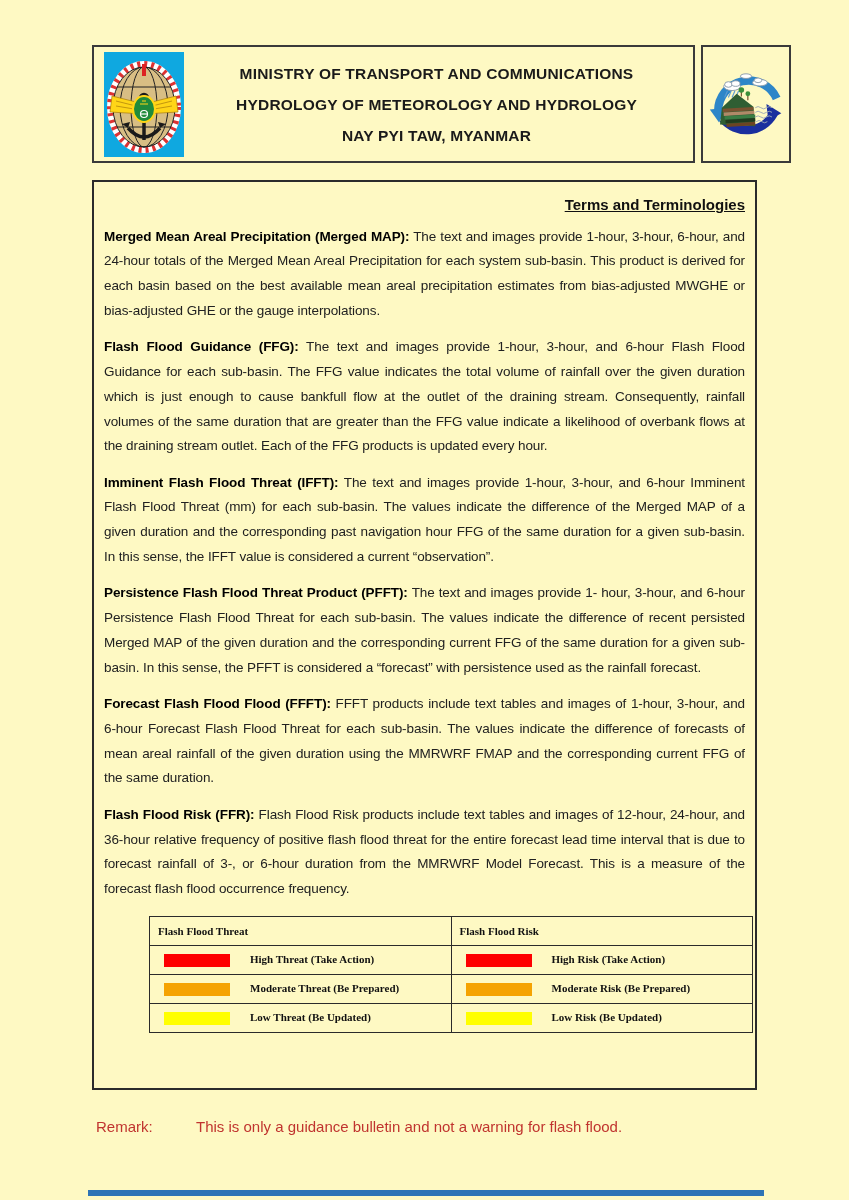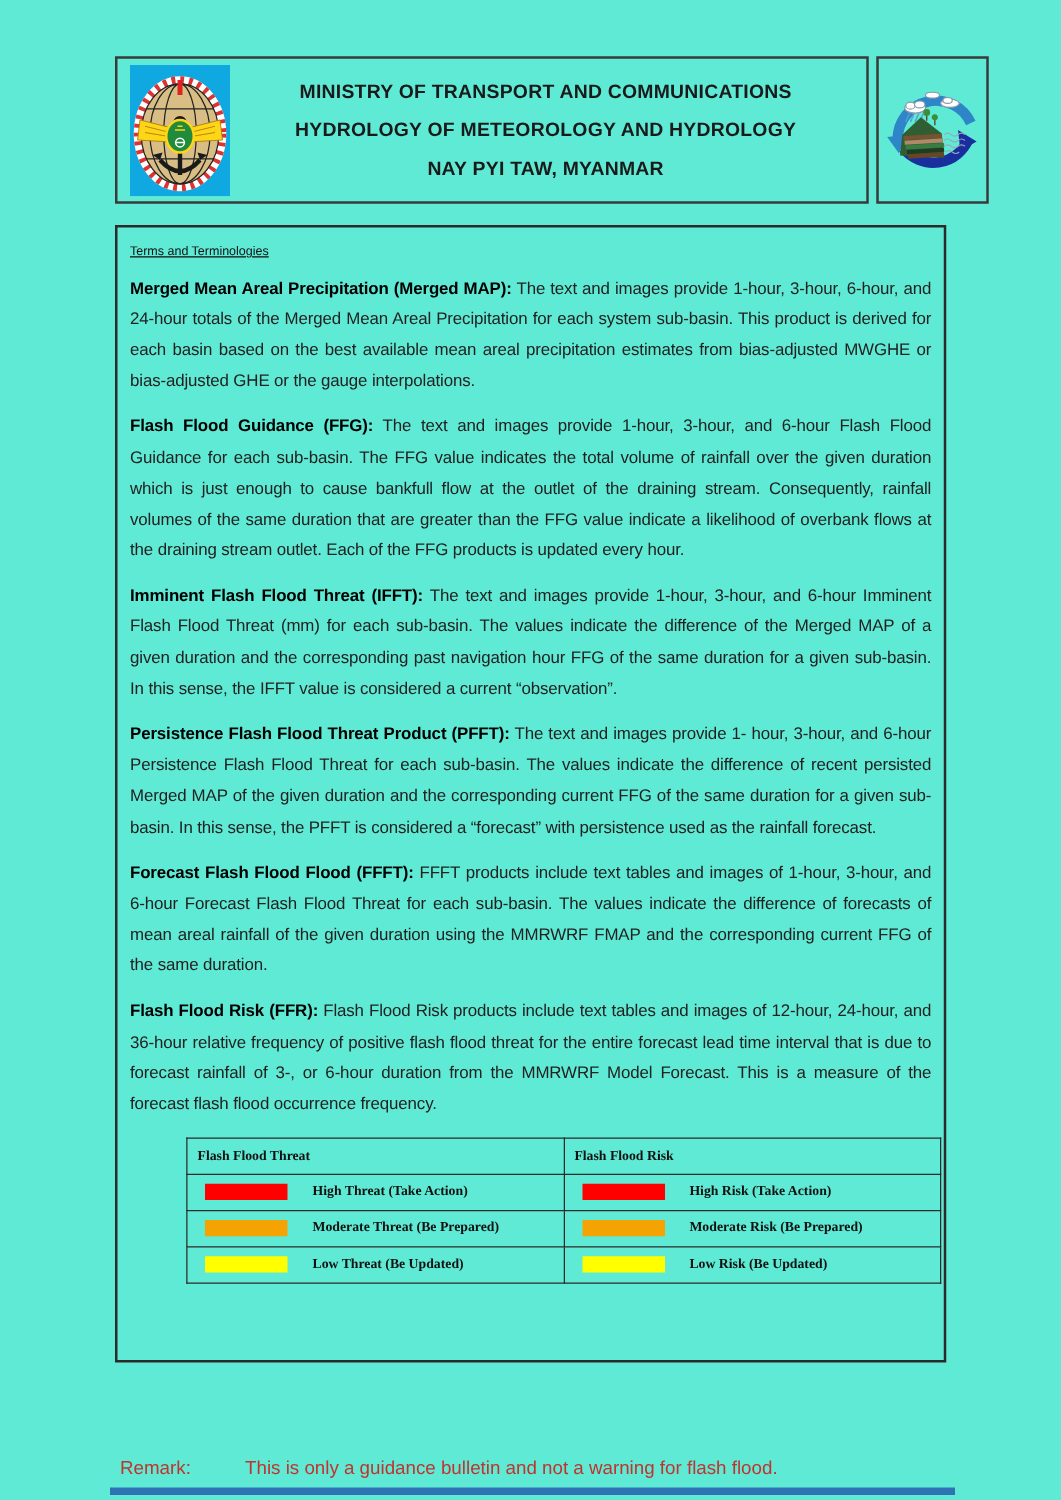--- a/index.html
+++ b/index.html
@@ -1,47 +1,47 @@
 <!DOCTYPE html>
 <html><head>
 <meta charset="utf-8">
 <style>
   html,body{margin:0;padding:0;background:#ffffff;}
-  .page{position:relative;width:849px;height:1200px;background:#5eead4;overflow:hidden;
+  .page{position:relative;width:849px;height:1200px;background:#fef9c3;overflow:hidden;
         font-family:"Liberation Sans",sans-serif;color:#1f1f1f;}
 
   
   .letterhead{position:absolute;left:92px;top:45px;width:603px;height:118px;
               border:2px solid #3a3a3a;box-sizing:border-box;display:flex;align-items:center;}
   .logo-cell{width:100px;display:flex;justify-content:center;align-items:center;flex:0 0 auto;}
   .head-text{flex:1;text-align:center;padding-right:14px;}
   .head-line{font-weight:bold;font-size:15.5px;line-height:31px;color:#1a1a1a;letter-spacing:.2px;}
   .right-logo-box{position:absolute;left:701px;top:45px;width:90px;height:118px;
                   border:2px solid #3a3a3a;box-sizing:border-box;
                   display:flex;align-items:center;justify-content:center;}
 
   
   .terms-box{position:absolute;left:92px;top:180px;width:665px;height:910px;
              border:2px solid #2b2b2b;box-sizing:border-box;padding:6px 10px;overflow:hidden;}
-  .doc-title{text-align:left;font-weight:normal;font-size:10px;margin:8px 0 2px 0;color:#111;}
+  .doc-title{text-align:right;font-weight:bold;font-size:15px;margin:8px 0 2px 0;color:#111;}
   .doc-title span{text-decoration:underline;}
   .para{margin:11.5px 0 0 0;text-align:justify;font-size:13.5px;line-height:24.8px;
         letter-spacing:-0.1px;color:#212121;}
   .para b{color:#000;}
 
   
   .legend{margin:14px 0 0 45px;width:604px;border-collapse:collapse;
           font-family:"Liberation Serif",serif;font-weight:bold;font-size:11px;color:#111;}
   .legend,.legend th,.legend td{border:1.6px solid #2b2b2b;}
   .legend th{text-align:left;padding:4px 8px;height:20px;}
   .legend td{padding:4px 8px;height:20px;}
   .swatch{display:inline-block;width:66px;height:13px;margin:0 20px 0 6px;vertical-align:middle;}
 
   
-  .remark{position:absolute;left:96px;top:1118px;width:640px;display:flex;font-size:15px;margin-top:48px;}
+  .remark{position:absolute;left:96px;top:1118px;width:640px;display:flex;font-size:15px;}
   .remark-label{width:100px;flex:0 0 auto;}
   .bottom-bar{position:absolute;left:88px;top:1190px;width:676px;height:6px;}
 </style>
 </head>
 <body>
 
 <div class="page">
 
   <div class="letterhead">
     <div class="logo-cell">

